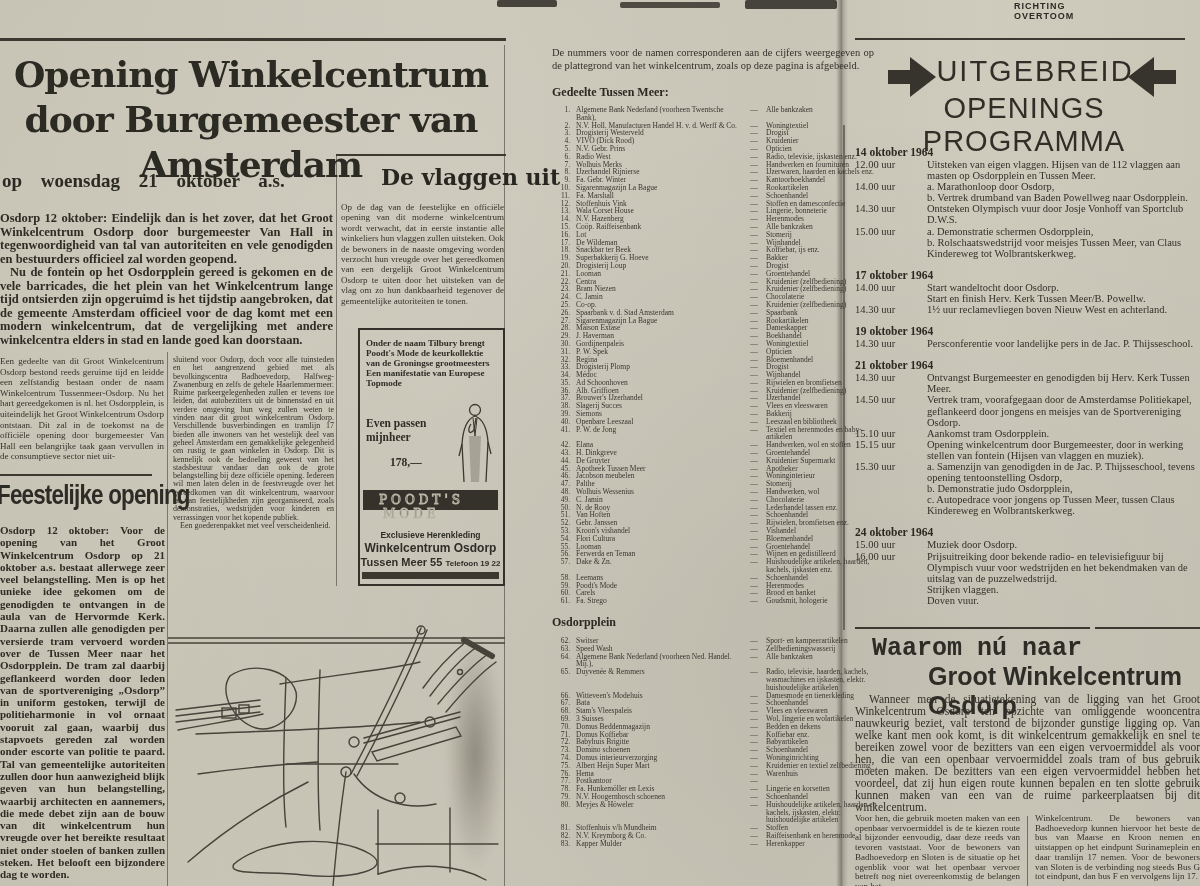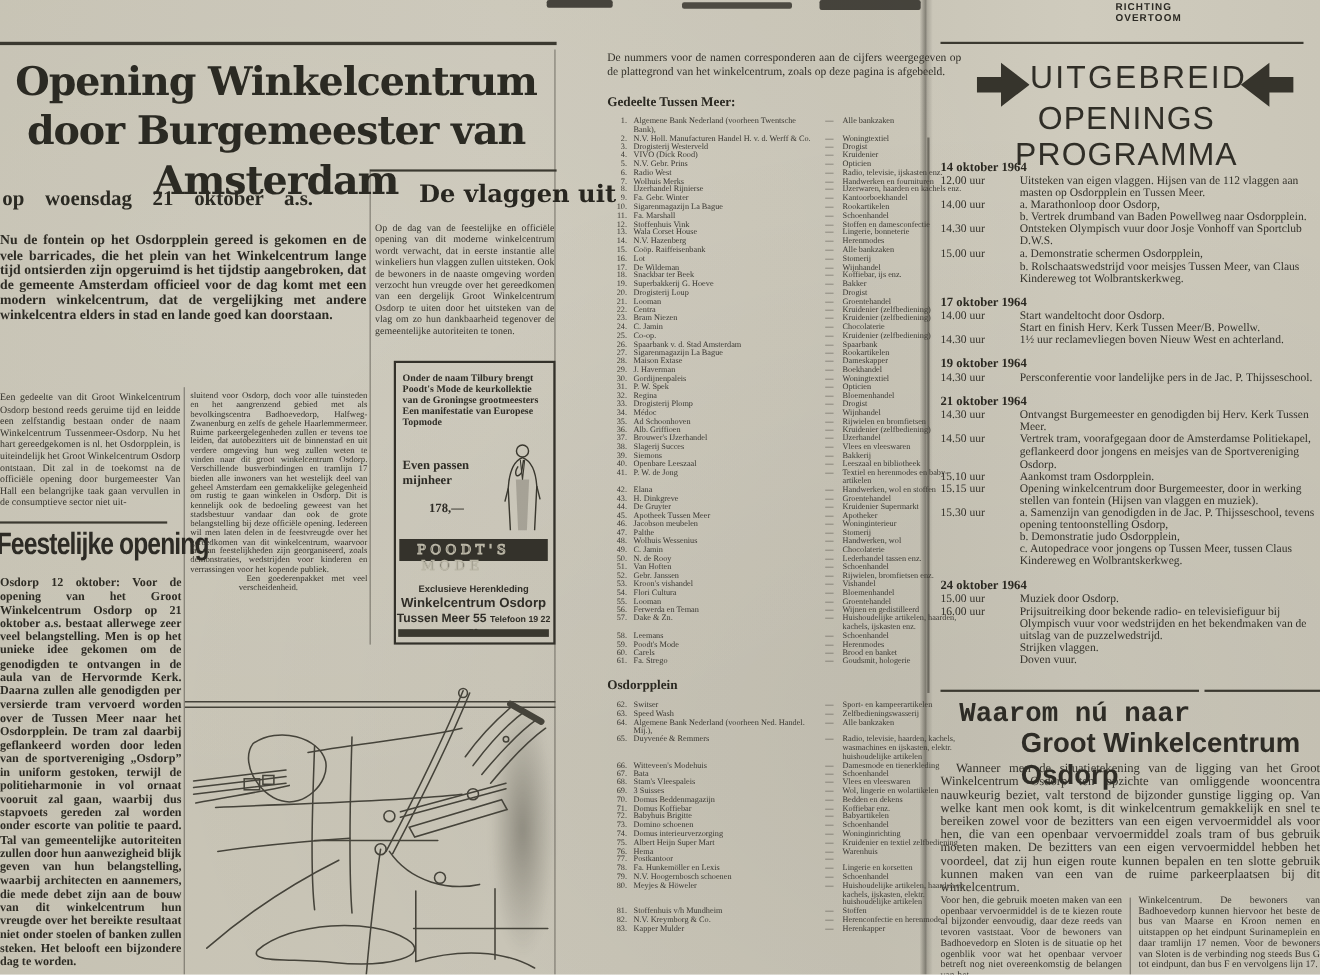--- a/index.html
+++ b/index.html
@@ -22,21 +22,21 @@
     font-size:36px; line-height:45px; text-align:center; color:#2b2a23; letter-spacing:-1px;}
   #subhead { left:0; top:170px; width:316px; font-weight:bold; font-size:19px;
     word-spacing:14px; color:#2b2a23; padding-left:2px; white-space:nowrap; overflow:hidden;}
   #lead { left:0; top:212px; width:333px; font-weight:bold; font-size:12.5px;
     line-height:13.5px; text-align:justify; color:#2e2c25;}
   #lead p + p { text-indent:10px; }
   #col-a { left:0; top:356px; width:164px; height:122px; overflow:hidden;
     font-size:9px; line-height:10.6px; text-align:justify; color:#34322b;}
   #col-b { left:173px; top:356px; width:161px; height:234px; overflow:hidden;
     font-size:8px; line-height:8.3px; text-align:justify; color:#34322b;}
-  #col-b p + p { text-indent:7px;margin-left:44px; }
+  #col-b p + p { text-indent:7px; }
   #feest-head { left:-3px; top:479px; font-family:"Liberation Sans",sans-serif;
     font-weight:bold; font-size:28px; letter-spacing:-1px; color:#2d2b25;
     transform:scaleX(.8); transform-origin:left top; white-space:nowrap;}
   #feest-body { left:0; top:524px; width:165px; height:358px; overflow:hidden;
     font-weight:bold; font-size:11px; line-height:12.3px; text-align:justify; color:#2e2c25;}
 
   
   #vlaggen-head { left:344px; top:164px; font-family:"DejaVu Serif",serif;
     font-weight:bold; font-size:22px; color:#282620;margin-left:37px;}
   #vlaggen-body { left:341px; top:202px; width:163px; height:128px; overflow:hidden;
@@ -127,20 +127,21 @@
 <div class="abs vline" style="left:167px;top:352px;height:534px;"></div>
 <div class="abs vline" style="left:336px;top:156px;height:430px;"></div>
 <div class="abs rule" style="left:336px;top:154px;width:170px;height:2px;"></div>
 <div class="abs rule" style="left:0;top:474px;width:152px;height:2px;"></div>
 <div class="abs rule" style="left:855px;top:627px;width:235px;height:2px;"></div>
 <div class="abs rule" style="left:1095px;top:627px;width:105px;height:2px;"></div>
 
 <h1 class="abs" id="headline">Opening Winkelcentrum door Burgemeester van Amsterdam</h1>
 <div class="abs" id="subhead">op woensdag 21 oktober a.s.</div>
 <div class="abs" id="lead">
+  <p>Osdorp 12 oktober: Eindelijk dan is het zover, dat het Groot Winkelcentrum Osdorp door burgemeester Van Hall in tegenwoordigheid van tal van autoriteiten en vele genodigden en bestuurders officieel zal worden geopend.</p>
   <p>Nu de fontein op het Osdorpplein gereed is gekomen en de vele barricades, die het plein van het Winkelcentrum lange tijd ontsierden zijn opgeruimd is het tijdstip aangebroken, dat de gemeente Amsterdam officieel voor de dag komt met een modern winkelcentrum, dat de vergelijking met andere winkelcentra elders in stad en lande goed kan doorstaan.</p>
 </div>
 <div class="abs" id="col-a">Een gedeelte van dit Groot Winkelcentrum Osdorp bestond reeds geruime tijd en leidde een zelfstandig bestaan onder de naam Winkelcentrum Tussenmeer-Osdorp. Nu het hart gereedgekomen is nl. het Osdorpplein, is uiteindelijk het Groot Winkelcentrum Osdorp ontstaan. Dit zal in de toekomst na de officiële opening door burgemeester Van Hall een belangrijke taak gaan vervullen in de consumptieve sector niet uit-</div>
 <div class="abs" id="col-b">
   <p>sluitend voor Osdorp, doch voor alle tuinsteden en het aangrenzend gebied met als bevolkingscentra Badhoevedorp, Halfweg-Zwanenburg en zelfs de gehele Haarlemmermeer. Ruime parkeergelegenheden zullen er tevens toe leiden, dat autobezitters uit de binnenstad en uit verdere omgeving hun weg zullen weten te vinden naar dit groot winkelcentrum Osdorp. Verschillende busverbindingen en tramlijn 17 bieden alle inwoners van het westelijk deel van geheel Amsterdam een gemakkelijke gelegenheid om rustig te gaan winkelen in Osdorp. Dit is kennelijk ook de bedoeling geweest van het stadsbestuur vandaar dan ook de grote belangstelling bij deze officiële opening. Iedereen wil men laten delen in de feestvreugde over het gereedkomen van dit winkelcentrum, waarvoor tal van feestelijkheden zijn georganiseerd, zoals demonstraties, wedstrijden voor kinderen en verrassingen voor het kopende publiek.</p>
   <p>Een goederenpakket met veel verscheidenheid.</p>
 </div>
 <h2 class="abs" id="feest-head">Feestelijke opening</h2>
 <div class="abs" id="feest-body">Osdorp 12 oktober: Voor de opening van het Groot Winkelcentrum Osdorp op 21 oktober a.s. bestaat allerwege zeer veel belangstelling. Men is op het unieke idee gekomen om de genodigden te ontvangen in de aula van de Hervormde Kerk. Daarna zullen alle genodigden per versierde tram vervoerd worden over de Tussen Meer naar het Osdorpplein. De tram zal daarbij geflankeerd worden door leden van de sportvereniging „Osdorp” in uniform gestoken, terwijl de politieharmonie in vol ornaat vooruit zal gaan, waarbij dus stapvoets gereden zal worden onder escorte van politie te paard. Tal van gemeentelijke autoriteiten zullen door hun aanwezigheid blijk geven van hun belangstelling, waarbij architecten en aannemers, die mede debet zijn aan de bouw van dit winkelcentrum hun vreugde over het bereikte resultaat niet onder stoelen of banken zullen steken. Het belooft een bijzondere dag te worden.</div>
 
@@ -811,21 +812,21 @@
         <span></span>
         <span class="sname">Stoffenhuis v/h Mundheim</span>
         <span class="sdash">—</span>
         <span class="sdesc">Stoffen</span>
       </div>
       <div class="shop-row">
         <span class="sn">82.</span>
         <span></span>
         <span class="sname">N.V. Kreymborg &amp; Co.</span>
         <span class="sdash">—</span>
-        <span class="sdesc">Herenconfectie en herenmode</span>
+        <span class="sdesc">Raiffeisenbank en herenmode</span>
       </div>
       <div class="shop-row">
         <span class="sn">83.</span>
         <span></span>
         <span class="sname">Kapper Mulder</span>
         <span class="sdash">—</span>
         <span class="sdesc">Herenkapper</span>
       </div>
     </div>
 </div>

